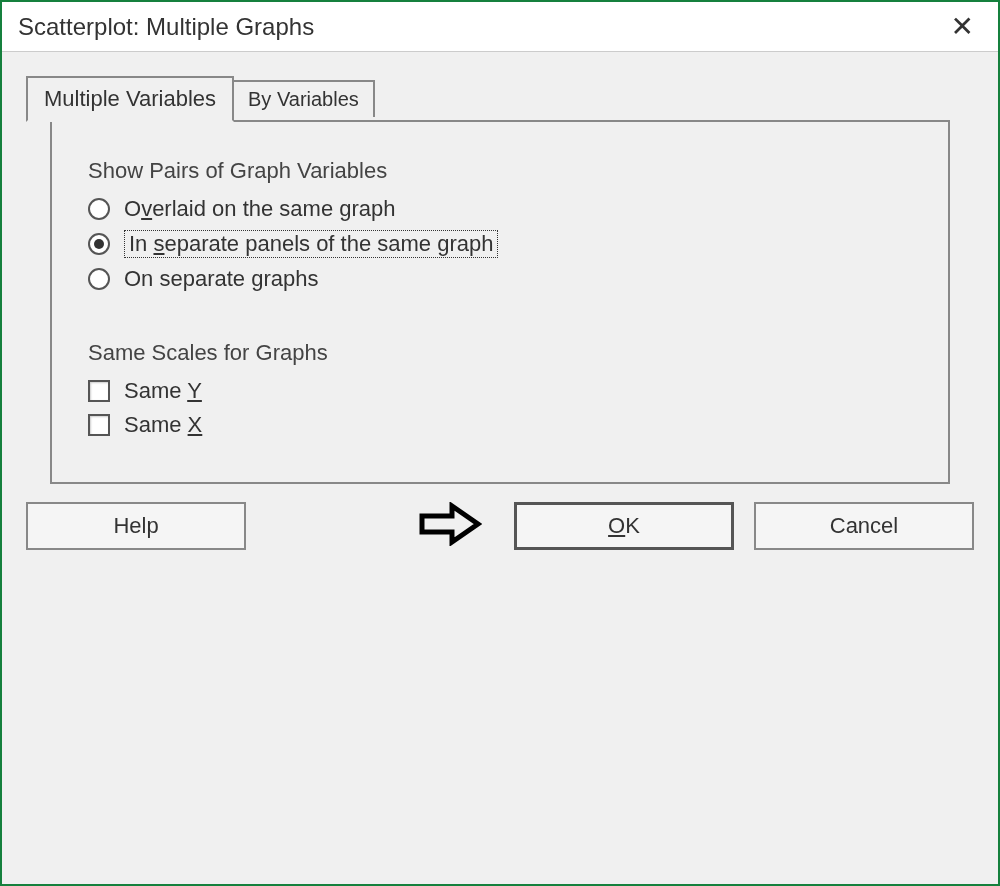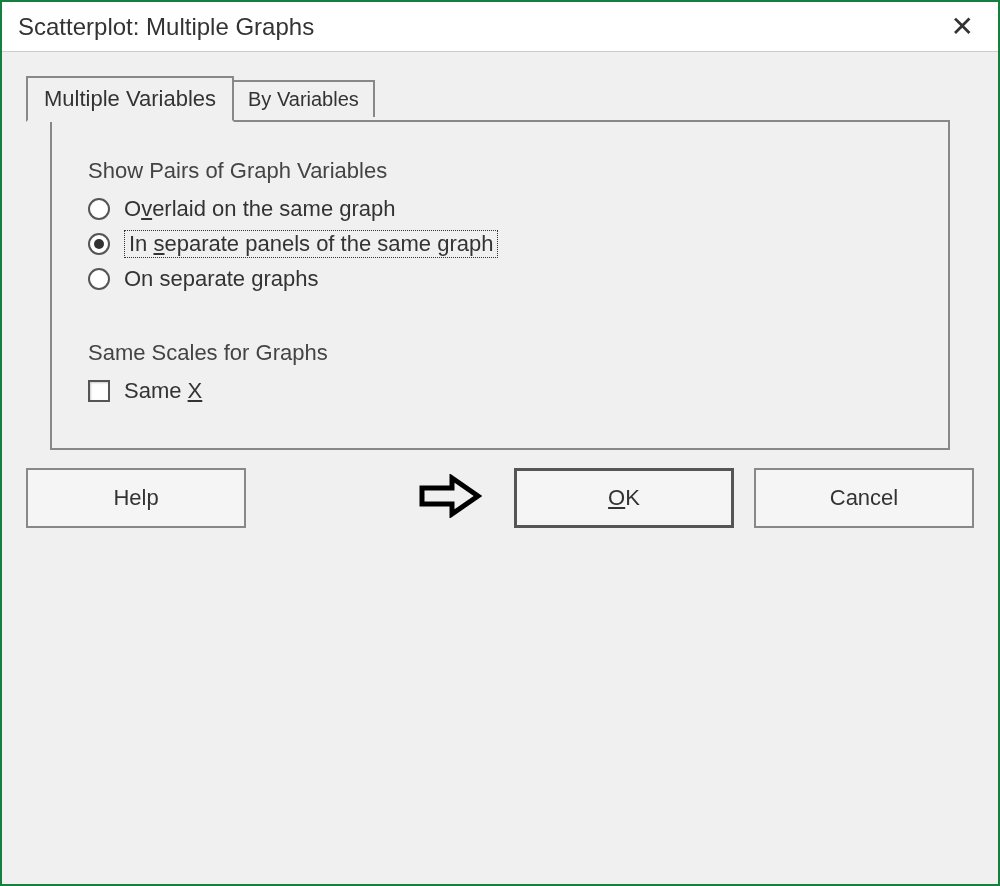--- a/index.html
+++ b/index.html
@@ -139,21 +139,21 @@
     .group2 {
       margin-top: 48px;
     }
     .bottom-bar {
       display: flex;
       align-items: center;
       padding: 18px 24px;
       gap: 20px;
     }
     .btn {
-      height: 60px;
+      height: 48px;
       border: 2px solid #888;
       background: #f5f5f5;
       font-size: 22px;
       color: #333;
       cursor: pointer;
       display: flex;
       align-items: center;
       justify-content: center;
     }
     .btn-help {
@@ -206,20 +206,24 @@
       </div>
 
       <div class="radio-row">
         <span class="radio-outer"></span>
         <span class="radio-label">On separate graphs</span>
       </div>
 
       <div class="group2">
         <div class="group-label">Same Scales for Graphs</div>
 
+        <div class="checkbox-row">
+          <span class="checkbox-outer"></span>
+          <span class="checkbox-label">Same <span class="u">Y</span></span>
+        </div>
 
         <div class="checkbox-row">
           <span class="checkbox-outer"></span>
           <span class="checkbox-label">Same <span class="u">X</span></span>
         </div>
       </div>
 
     </div>
   </div>
 

